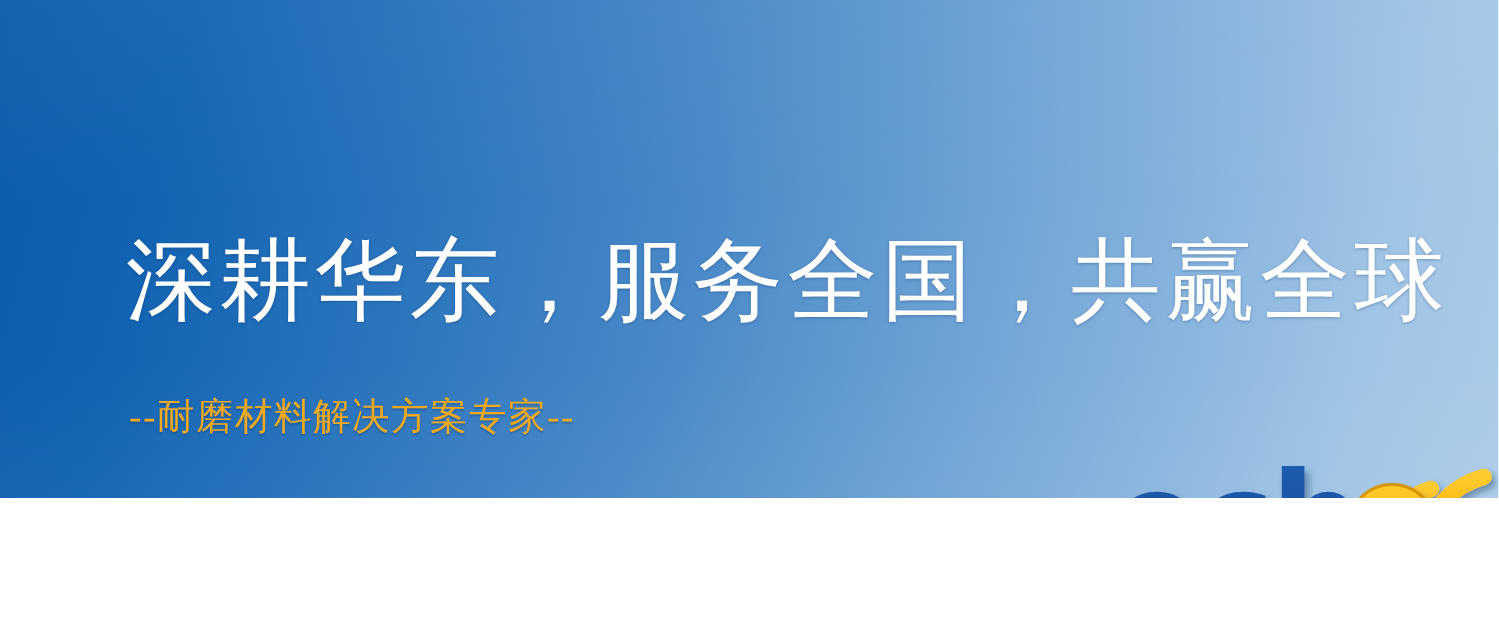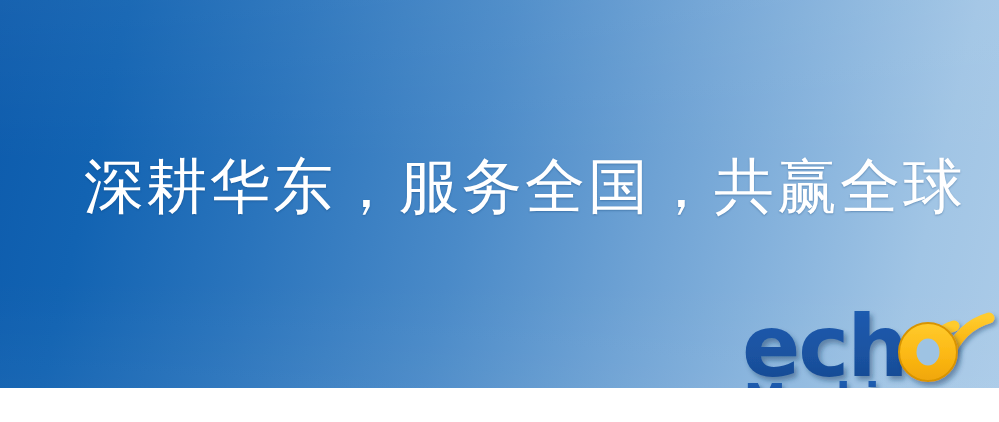--- a/index.html
+++ b/index.html
@@ -3,21 +3,21 @@
 <meta charset="utf-8">
 <style>
   html, body {
     margin: 0;
     padding: 0;
     background: #ffffff;
   }
   #banner {
     position: relative;
     width: 999px;
-    height: 388px;
+    height: 332px;
     overflow: hidden;
     font-family: "Liberation Sans", sans-serif;
     
     background:
       linear-gradient(103deg,
         #0d5bac 0%,
         #1263b2 12%,
         #2a74bc 28%,
         #4a8ac8 47%,
         #6ea2d4 64%,
@@ -77,20 +77,21 @@
   }
   .logo svg { display: block; }
 </style>
 </head>
 <body>
 
 <div id="banner">
 
   <div class="headline">深耕华东，服务全国，共赢全球</div>
 
+  <div class="subtitle">--耐磨材料解决方案专家--</div>
 
   <div class="logo">
     <svg width="257" height="126" viewBox="0 0 257 126" xmlns="http://www.w3.org/2000/svg">
       <defs>
         <filter id="dropsh" x="-30%" y="-30%" width="180%" height="180%">
           <feDropShadow dx="3" dy="4" stdDeviation="2.6" flood-color="#123a63" flood-opacity="0.45"></feDropShadow>
         </filter>
         <filter id="dropsh2" x="-30%" y="-30%" width="180%" height="180%">
           <feDropShadow dx="2.5" dy="3" stdDeviation="2.2" flood-color="#123a63" flood-opacity="0.42"></feDropShadow>
         </filter>

